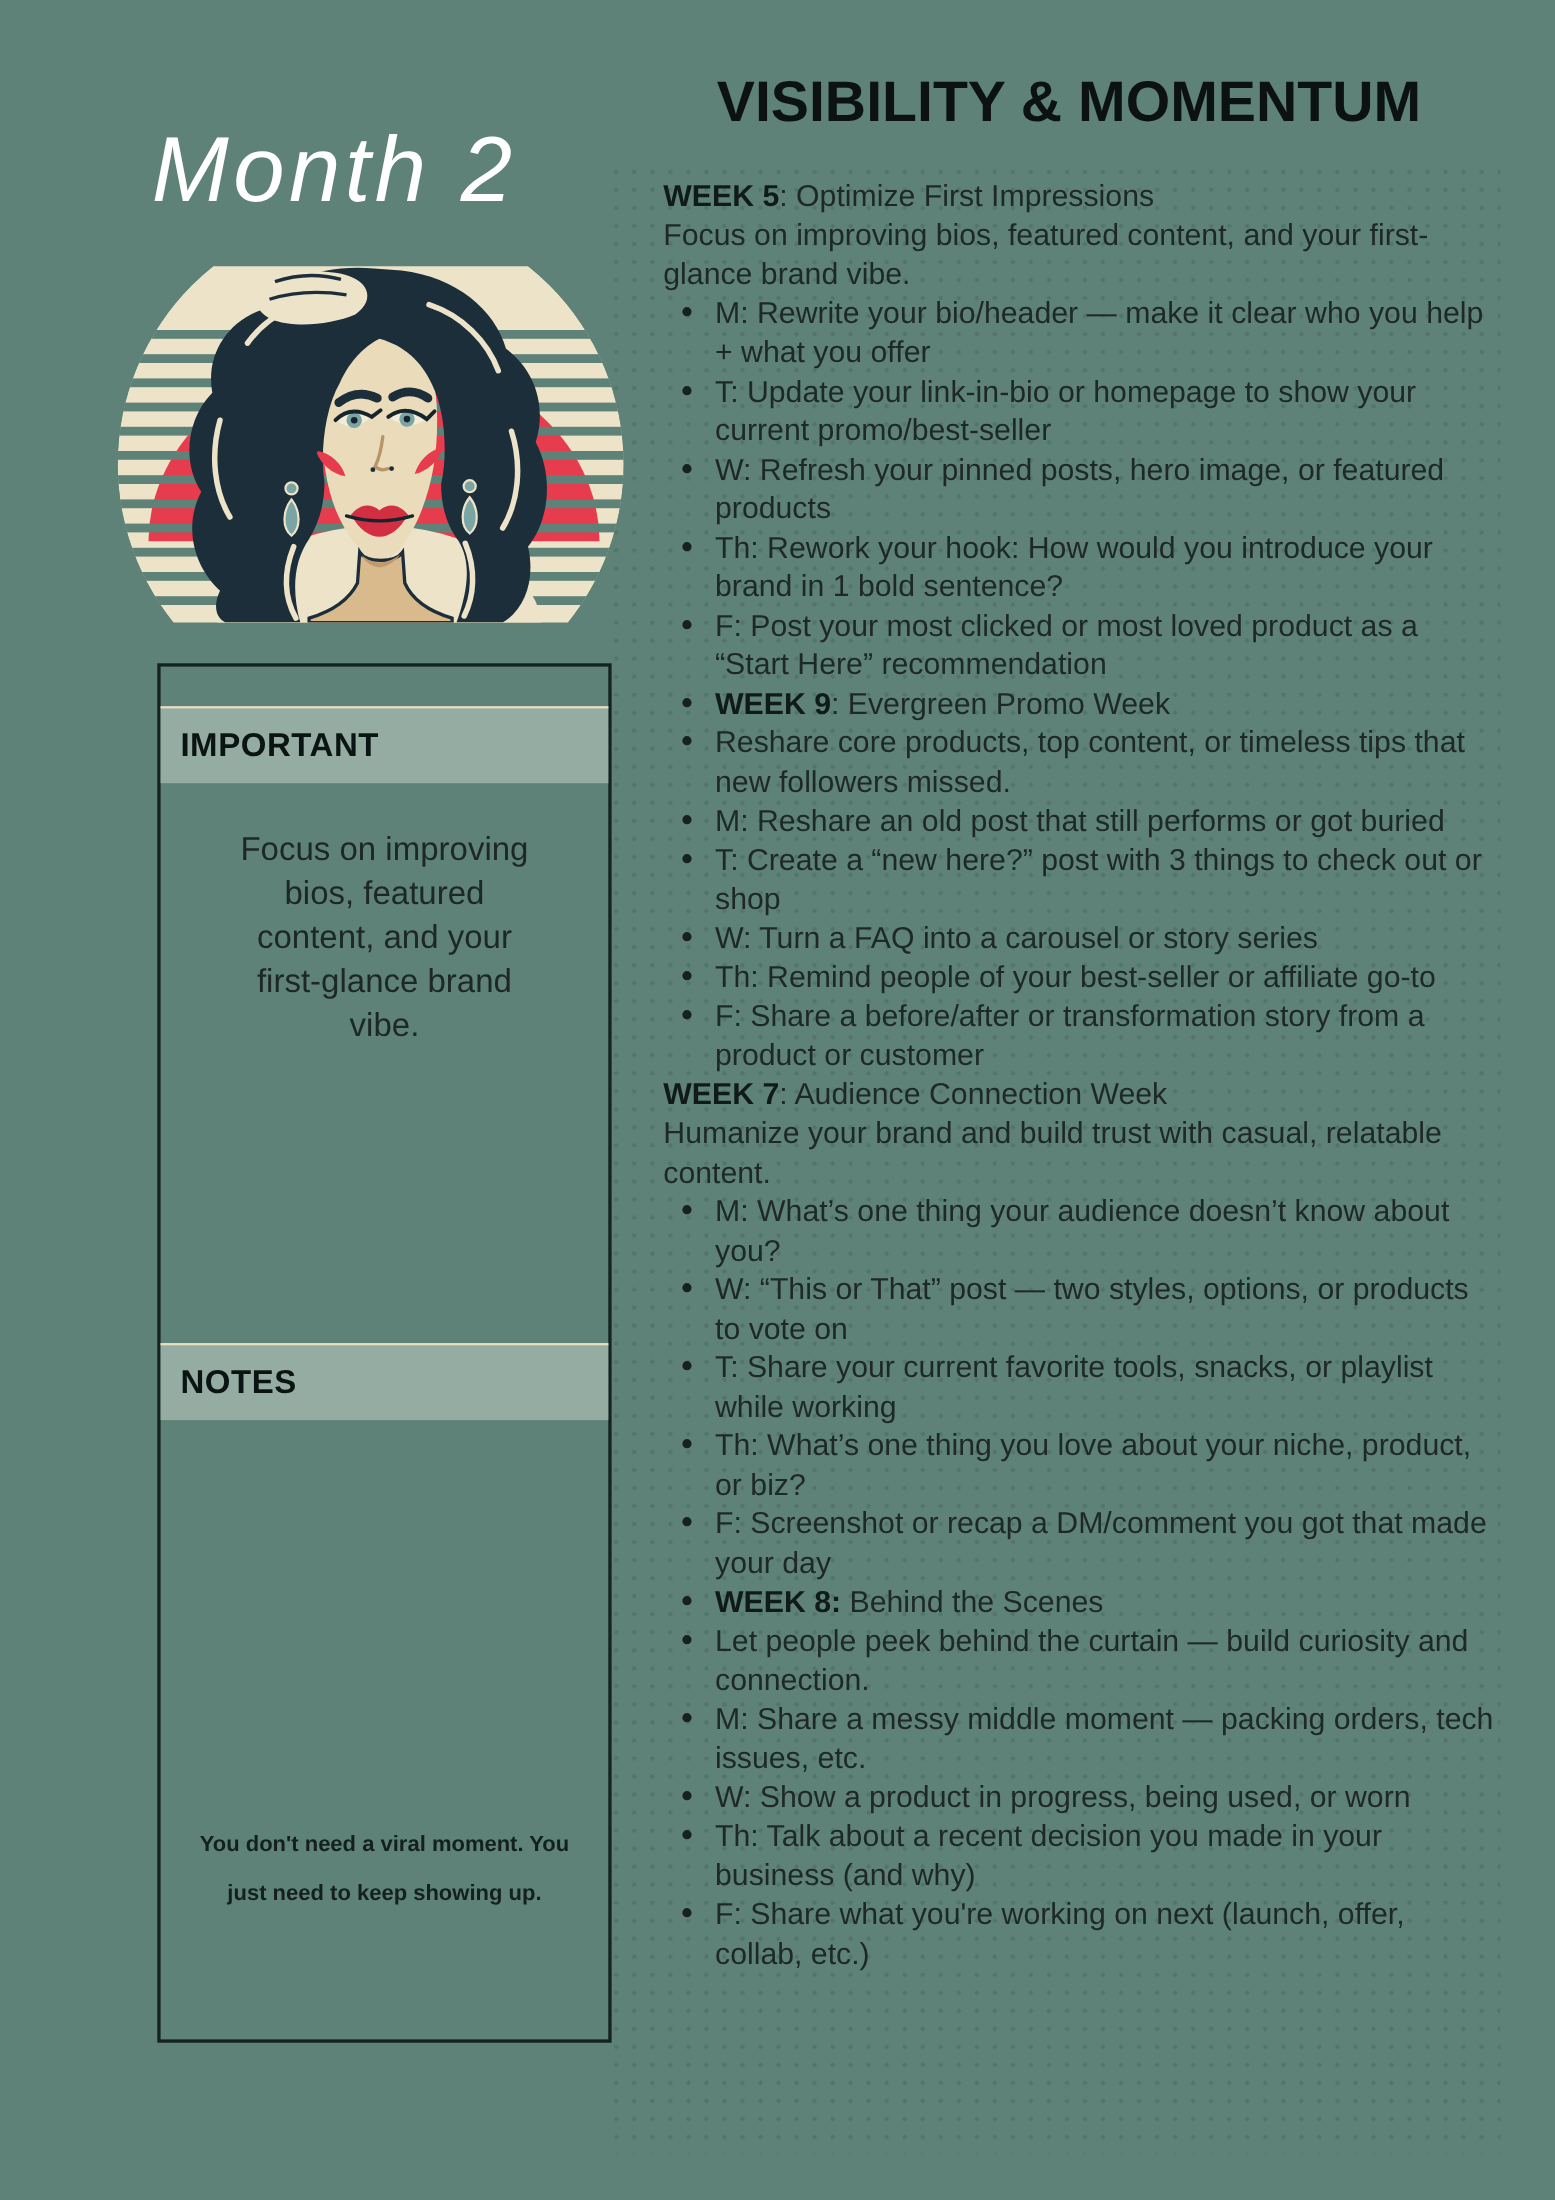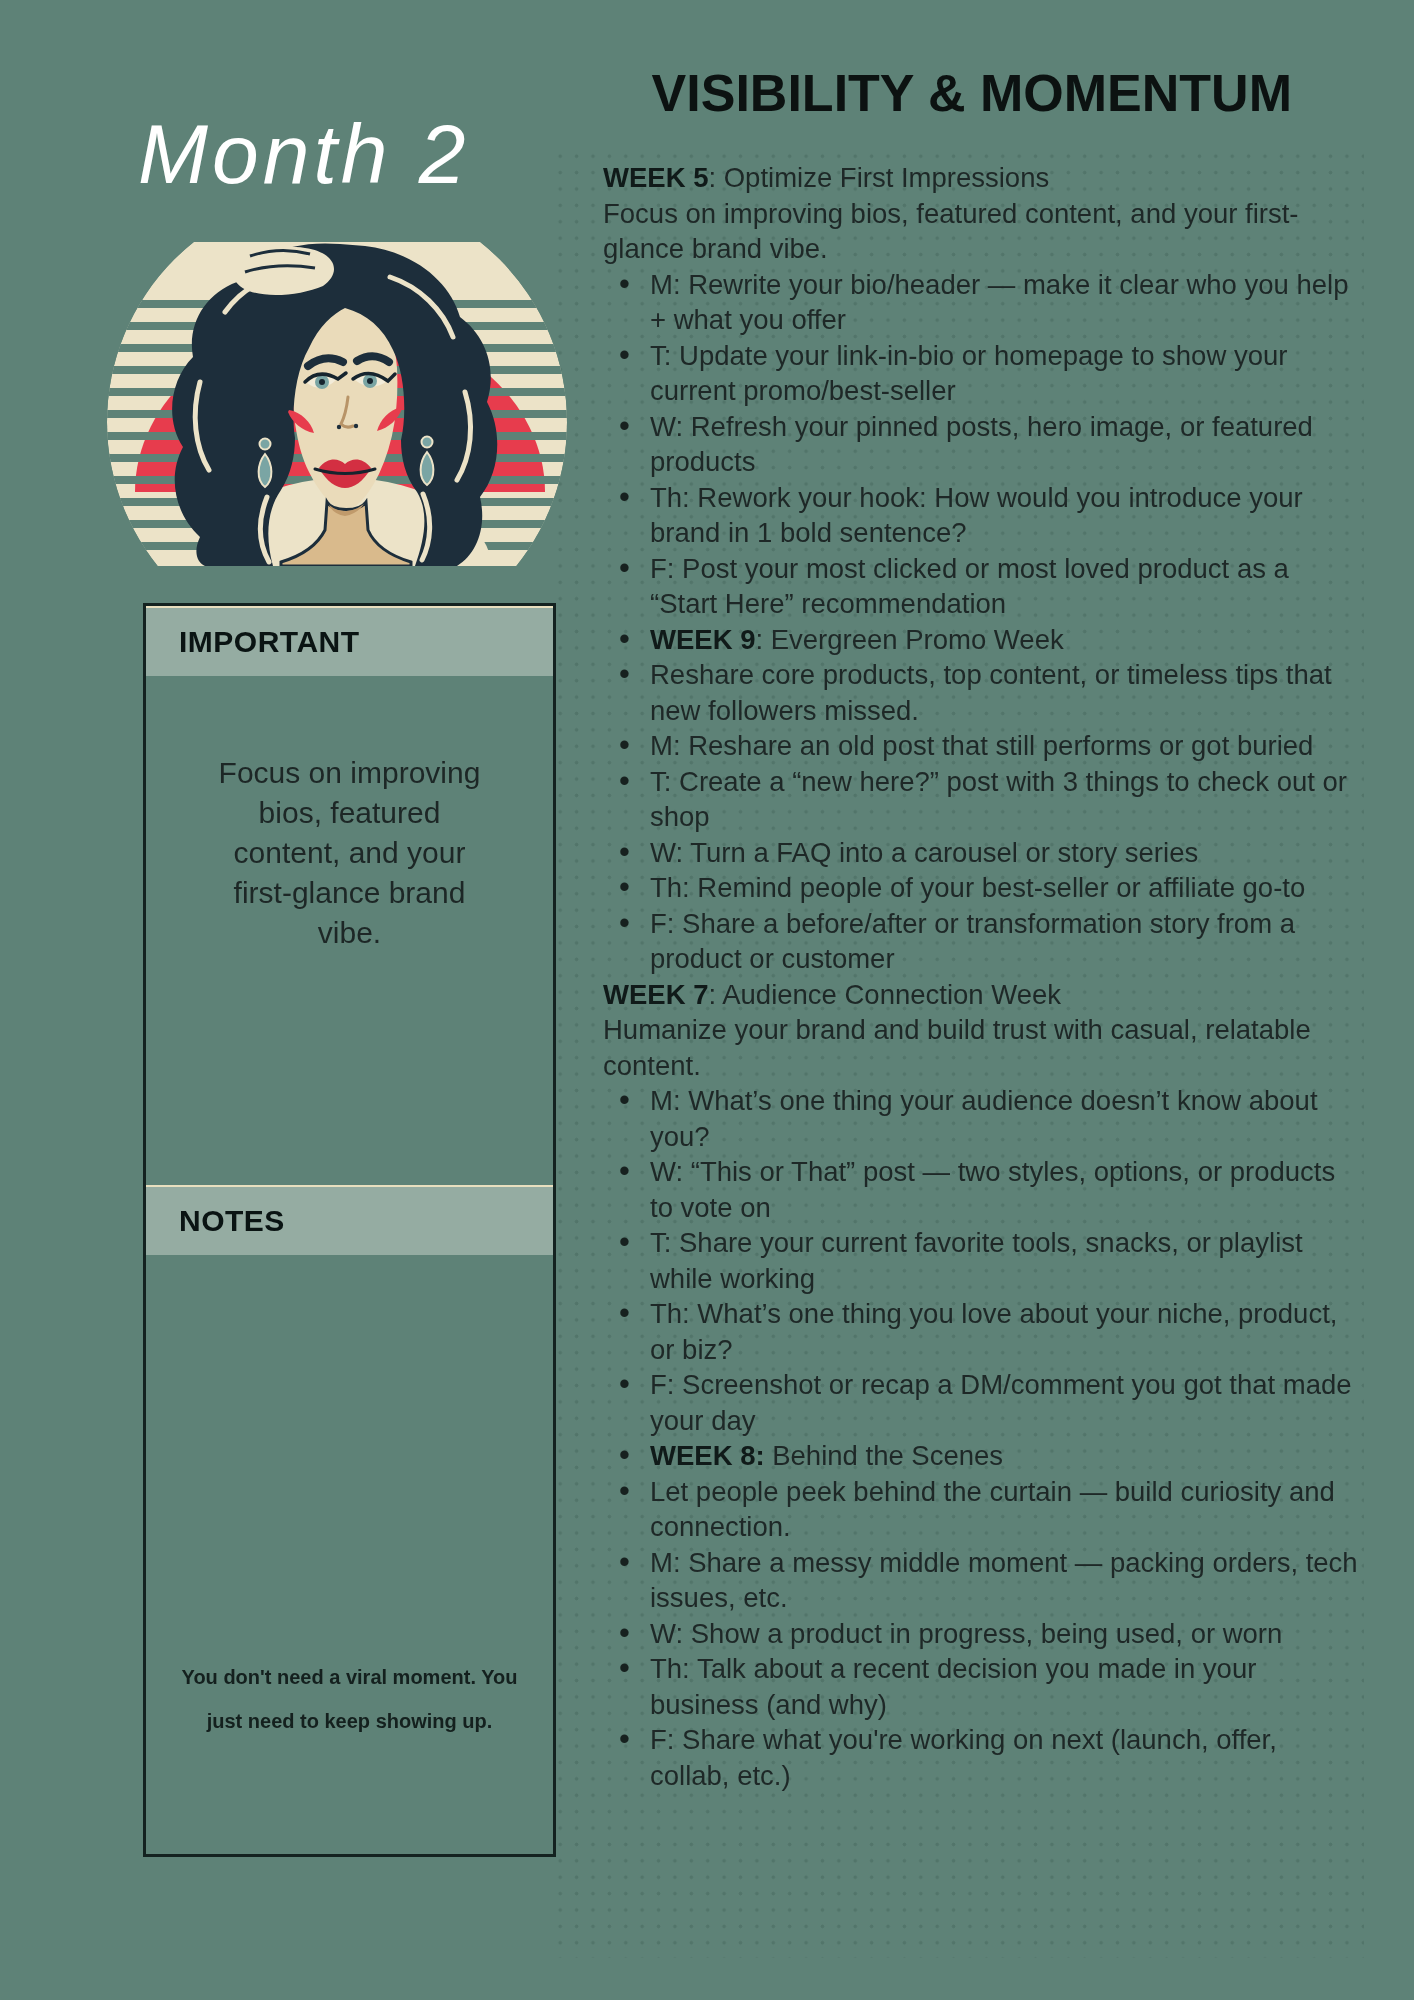--- a/index.html
+++ b/index.html
@@ -29,22 +29,22 @@
   .illus svg{display:block}
 
   
   .sidebox{
     position:absolute; left:143px; top:603px; width:413px; height:1254px;
     border:3px solid #142220; box-sizing:border-box;
   }
   .band{
     position:absolute; left:0; width:100%; height:70px; box-sizing:border-box;
     background:#95aca2; border-top:2px solid #e8dfbf;
-    display:flex; align-items:center; padding-left:33px;
-    font-size:30px; font-weight:bold; letter-spacing:.5px; color:#0a1413;
+    display:flex; align-items:center; padding-left:18px;
+    font-size:30px; font-weight:bold; letter-spacing:.5px; color:#0a1413;margin-top:36px;
   }
   .band.b1{top:0;}
   .band.b2{top:579px;}
   .imp-body{position:absolute; top:147px; left:0; width:100%; text-align:center;}
   .imp-body .inner{
     width:262px; margin:0 auto; font-size:30px; line-height:40px; color:#1d2726;
   }
   .quote{position:absolute; top:1049px; left:0; width:100%;}
   .quote .inner{
     width:344px; margin:0 auto; text-align:center;

